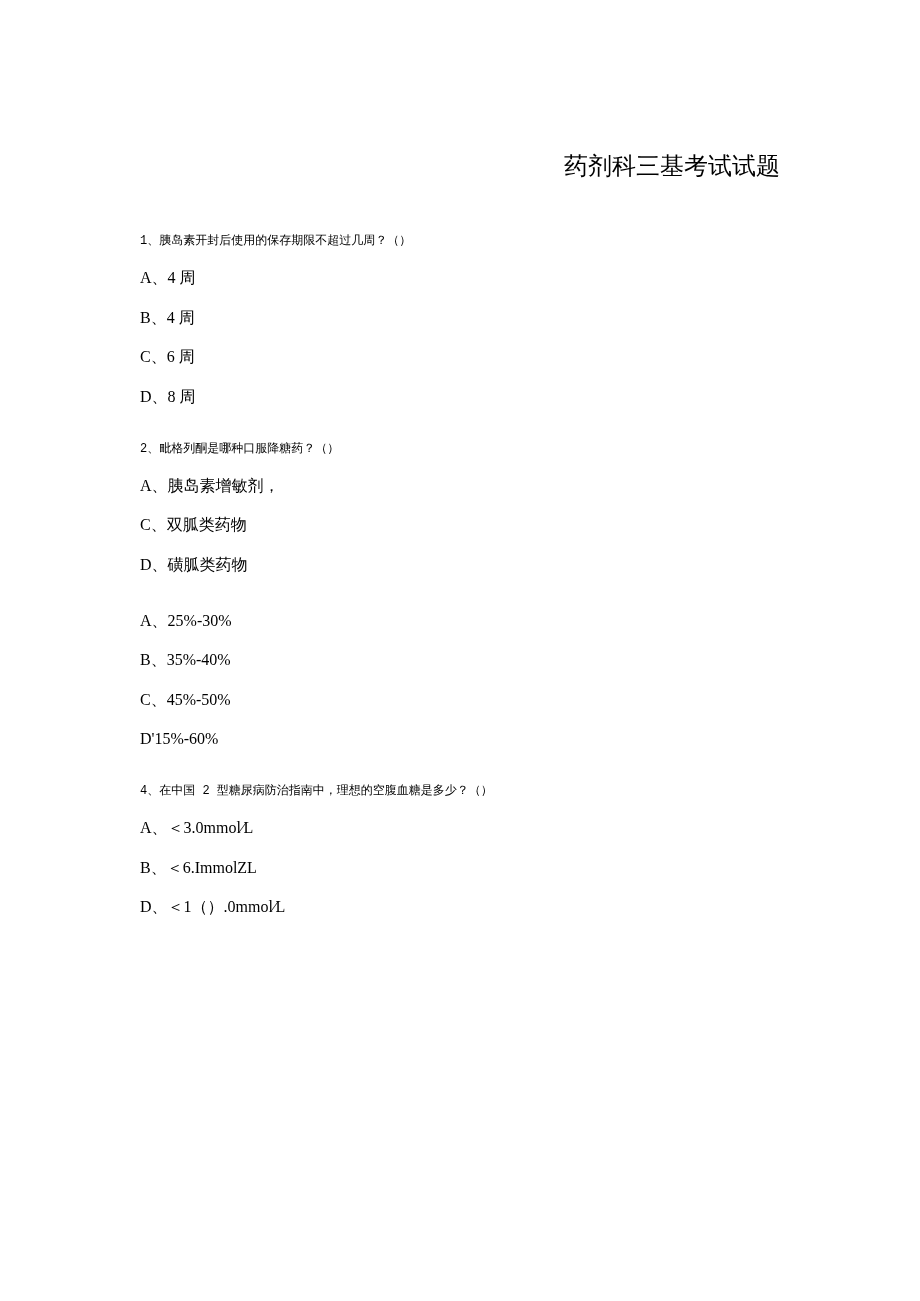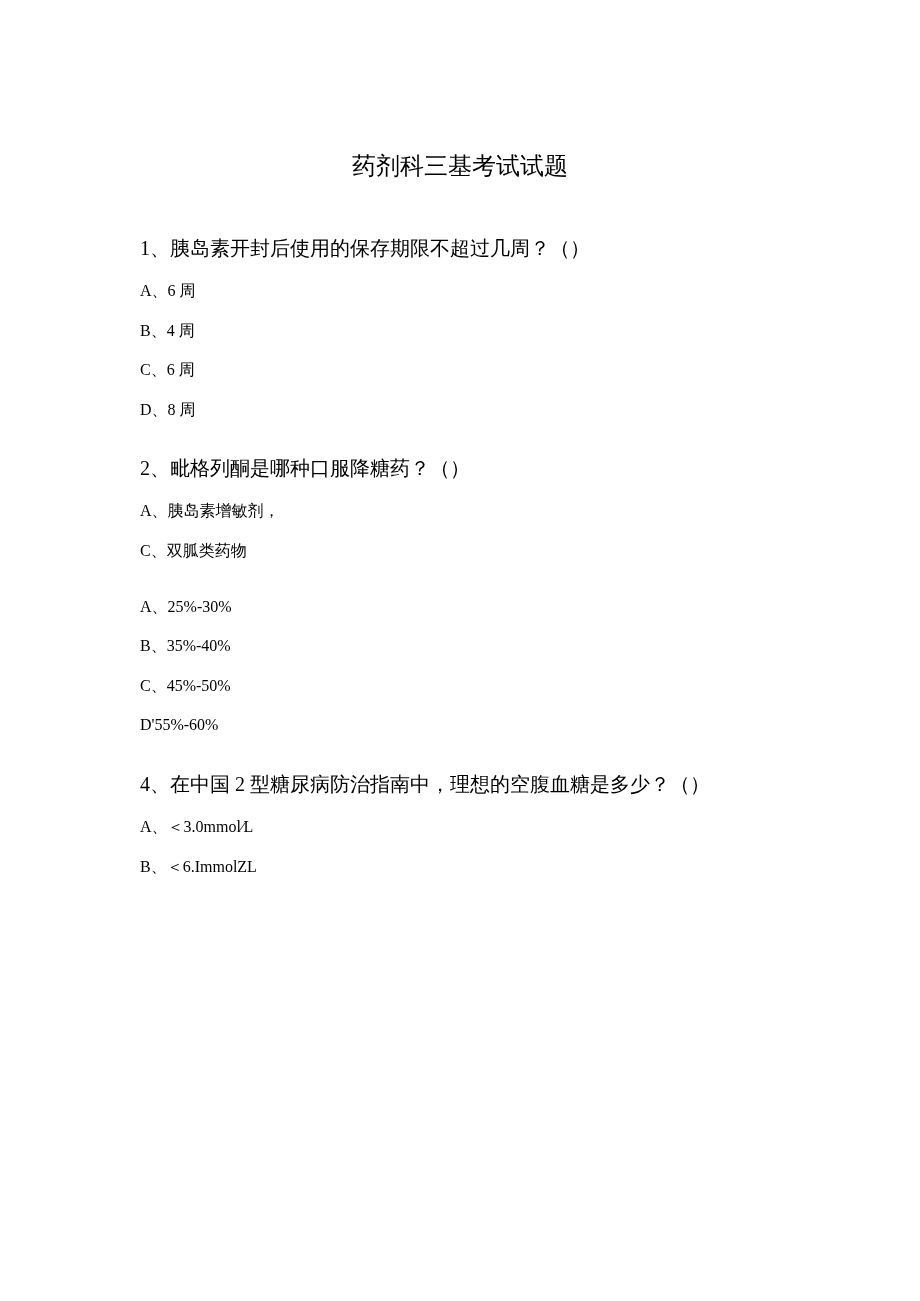--- a/index.html
+++ b/index.html
@@ -9,62 +9,65 @@
     }
     body {
       width: 920px;
       height: 1301px;
       background: #ffffff;
       font-family: "SimSun", "宋体", serif;
       color: #000000;
       padding: 150px 140px 0 140px;
     }
     .title {
-      text-align: center;
+      text-align: right;
       font-size: 24px;
       font-weight: normal;
       margin-bottom: 50px;
     }
     .question {
       margin-bottom: 30px;
     }
     .question-text {
-      font-size: 20px;
+      font-size: 12px;
       line-height: 1.6;
       margin-bottom: 14px;
+      font-family: Liberation Mono, monospace;
     }
     .option {
       font-size: 16px;
       line-height: 1.6;
       margin-bottom: 14px;
     }
   </style>
 </head>
 <body>
 
 <h1 class="title">药剂科三基考试试题</h1>
 
 <div class="question">
   <div class="question-text">1、胰岛素开封后使用的保存期限不超过几周？（）</div>
-  <div class="option">A、6 周</div>
+  <div class="option">A、4 周</div>
   <div class="option">B、4 周</div>
   <div class="option">C、6 周</div>
   <div class="option">D、8 周</div>
 </div>
 
 <div class="question">
   <div class="question-text">2、毗格列酮是哪种口服降糖药？（）</div>
   <div class="option">A、胰岛素增敏剂，</div>
   <div class="option">C、双胍类药物</div>
+  <div class="option">D、磺胍类药物</div>
 </div>
 
 <div class="question">
   <div class="option">A、25%-30%</div>
   <div class="option">B、35%-40%</div>
   <div class="option">C、45%-50%</div>
-  <div class="option">D'55%-60%</div>
+  <div class="option">D'15%-60%</div>
 </div>
 
 <div class="question">
   <div class="question-text">4、在中国 2 型糖尿病防治指南中，理想的空腹血糖是多少？（）</div>
   <div class="option">A、＜3.0mmol∕L</div>
   <div class="option">B、＜6.ImmolZL</div>
+  <div class="option">D、＜1（）.0mmol∕L</div>
 </div>
 
 </body></html>

